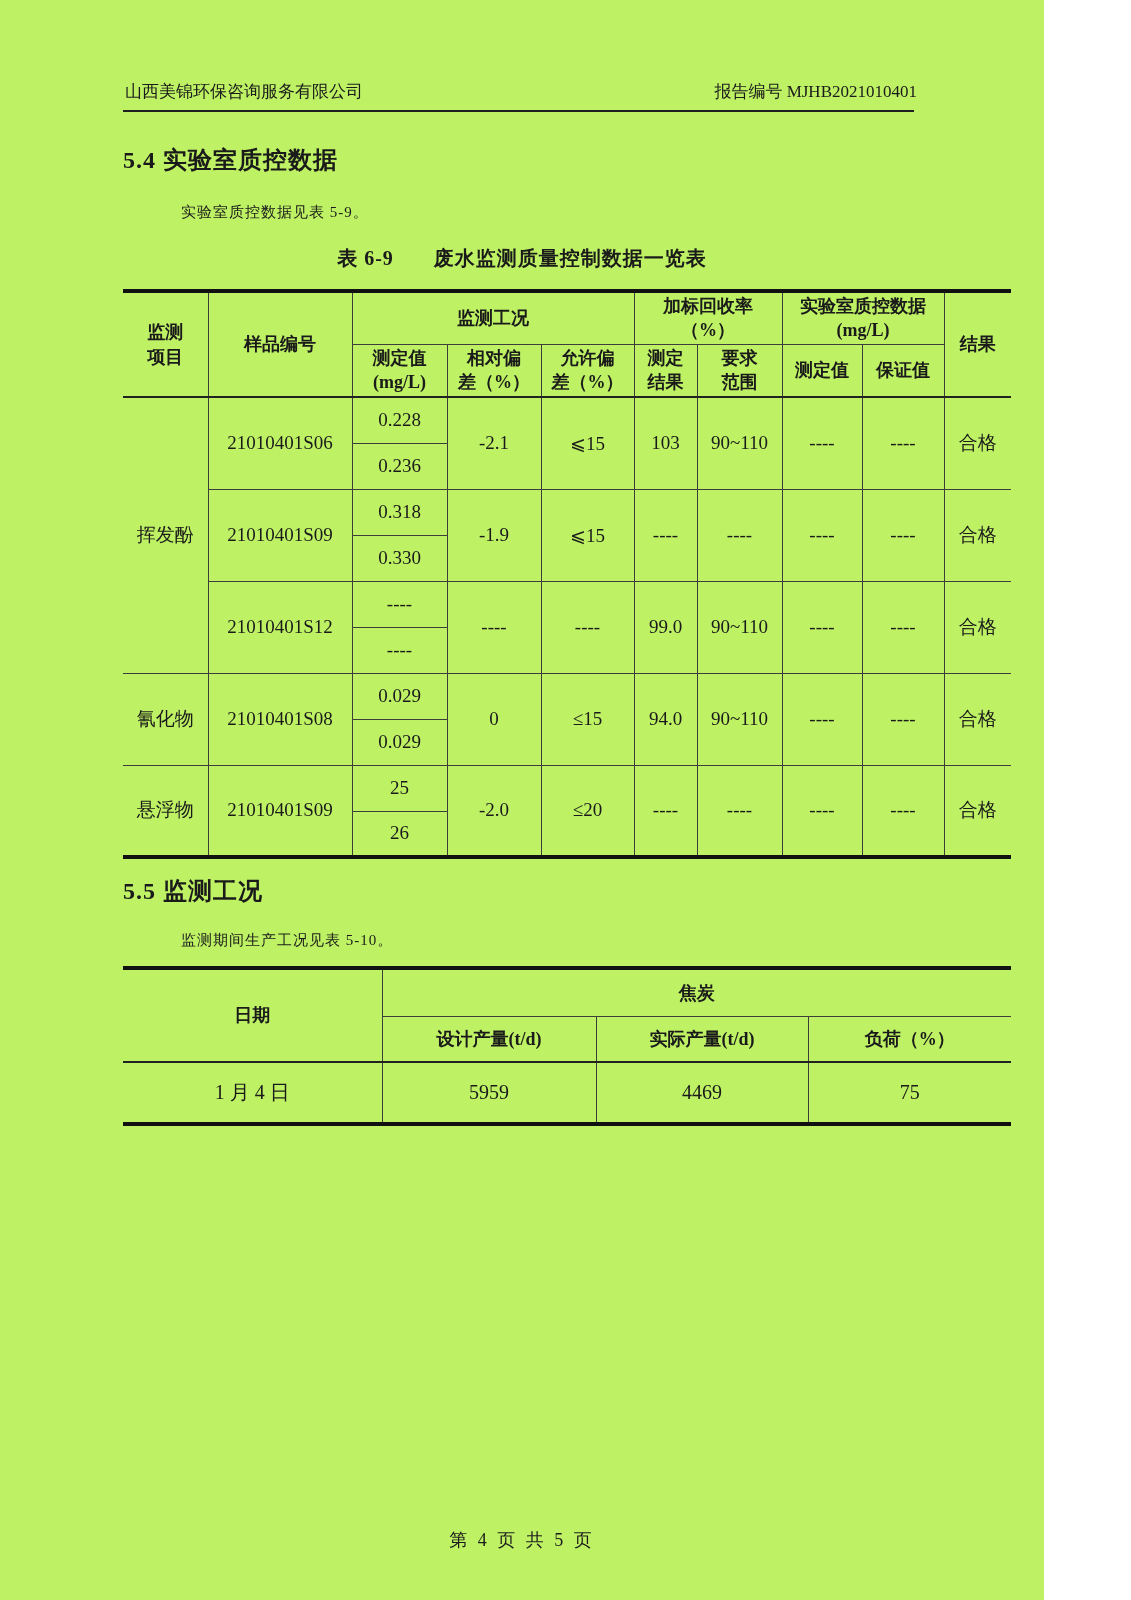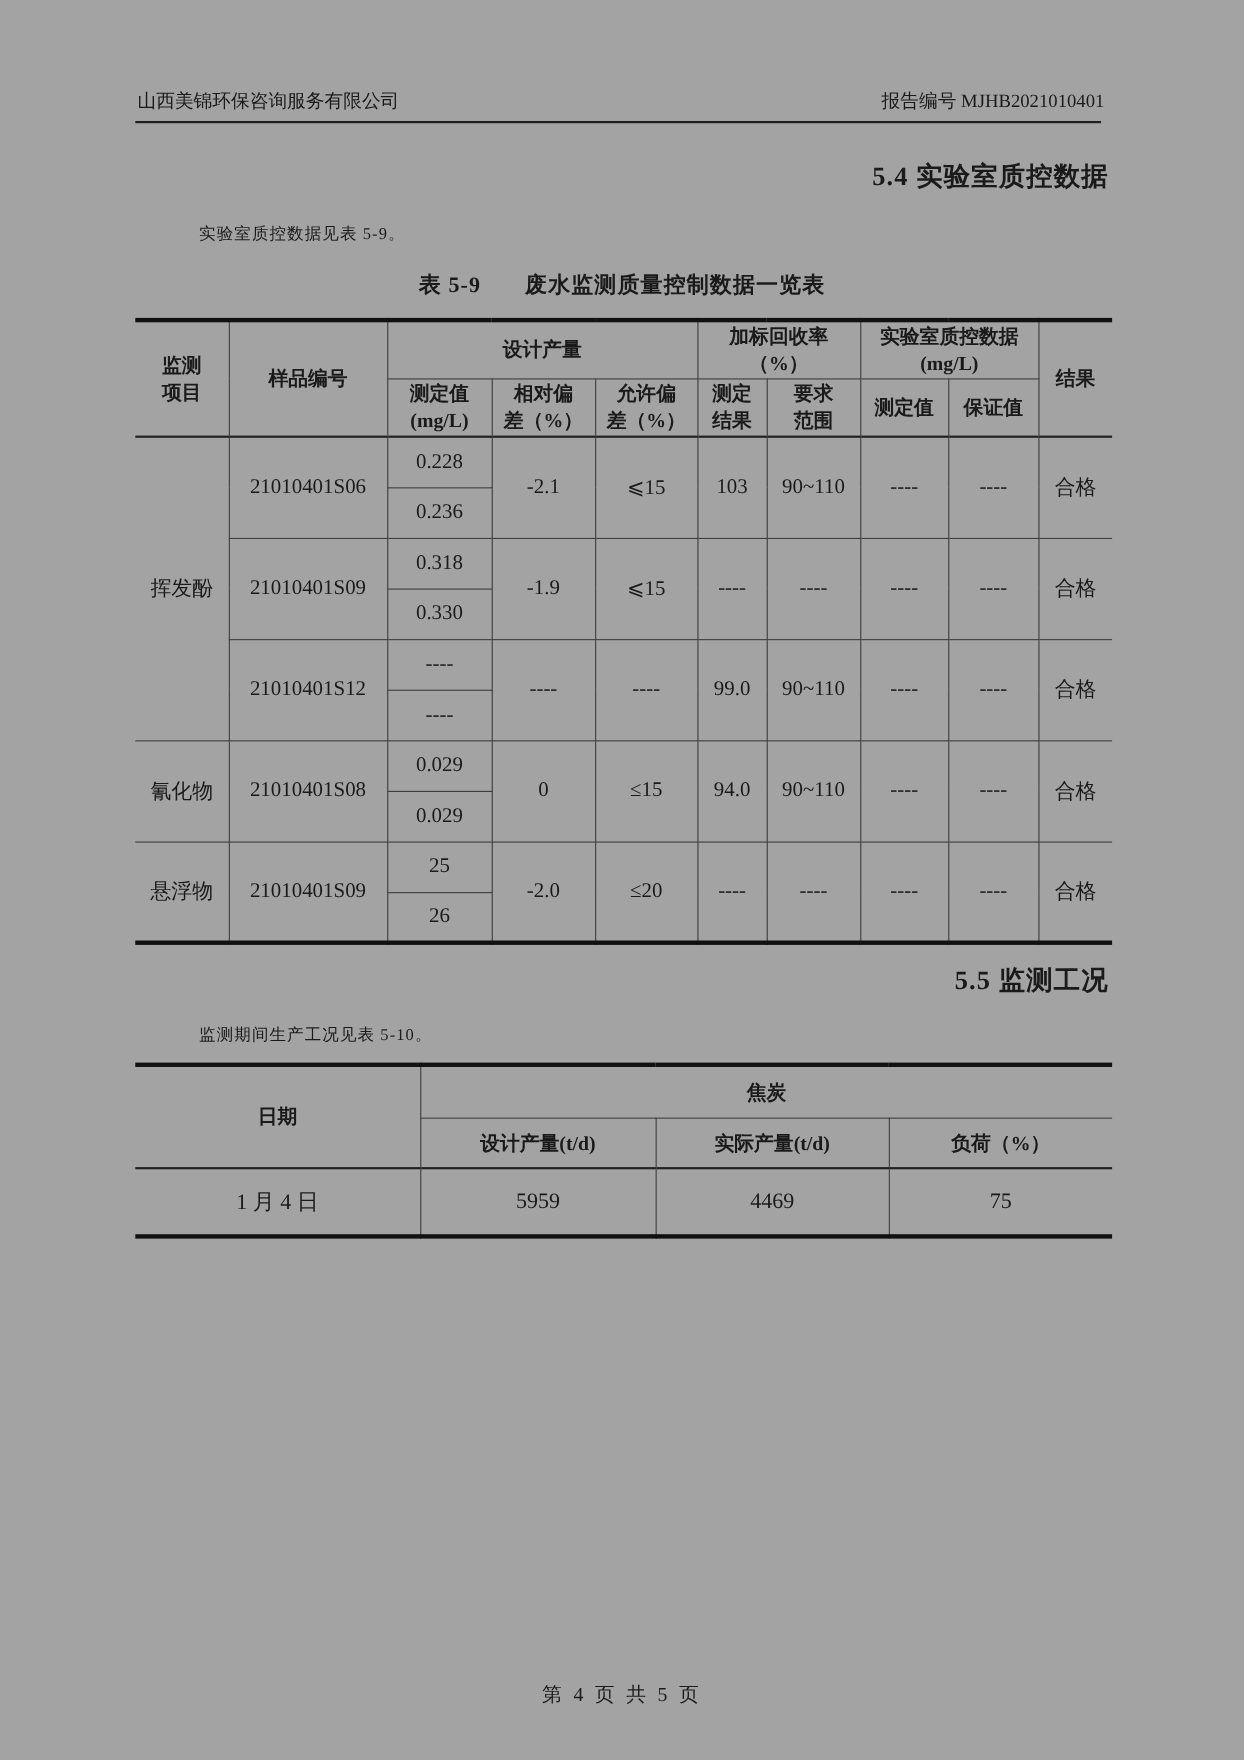--- a/index.html
+++ b/index.html
@@ -1,21 +1,21 @@
 <!DOCTYPE html>
 <html><head>
 <meta charset="utf-8">
 <style>
   * { margin: 0; padding: 0; box-sizing: border-box; }
   html, body { background: #ffffff; }
   .page {
     position: relative;
-    width: 1131px;
+    width: 1044px;
     height: 1600px;
-    background: #a3a3a3;
+    background: #bef264;
     color: #1a1a1a;
     font-family: "Liberation Serif", "DejaVu Serif", serif;
     overflow: hidden;
   }
   
   .doc-header {
     display: flex;
     justify-content: space-between;
     align-items: flex-end;
     padding: 80px 127px 0 125px;
@@ -25,21 +25,20 @@
     height: 2px;
     background: #1f1f1f;
     margin: 7px 130px 0 123px;
   }
   
   .sec-heading {
     margin: 32px 123px 0;
     font-size: 24px;
     font-weight: bold;
     letter-spacing: 1px;
-    text-align: right;
   }
   .body-par {
     margin: 27px 123px 0;
     padding-left: 58px;
     font-size: 15px;
     letter-spacing: 1px;
   }
   .caption {
     margin: 23px 123px 0;
     text-align: center;
@@ -106,42 +105,42 @@
     <span>山西美锦环保咨询服务有限公司</span>
     <span>报告编号 MJHB2021010401</span>
   </div>
   <div class="header-rule"></div>
 
   <div class="sec-heading">5.4 实验室质控数据</div>
 
   <p class="body-par">实验室质控数据见表 5-9。</p>
 
   <div class="caption">
-    <span class="cap-num">表 5-9</span><span>废水监测质量控制数据一览表</span>
+    <span class="cap-num">表 6-9</span><span>废水监测质量控制数据一览表</span>
   </div>
 
   <table class="tbl t9">
     <colgroup>
       <col style="width:85px">
         <col style="width:144px">
         <col style="width:95px">
         <col style="width:94px">
         <col style="width:93px">
       <col style="width:63px">
         <col style="width:85px">
         <col style="width:80px">
         <col style="width:82px">
         <col style="width:67px">
     </colgroup>
     <tbody>
       <tr class="hr1">
         <th class="nol hb" rowspan="2">监测
 项目</th>
         <th class="hb" rowspan="2">样品编号</th>
-        <th colspan="3">设计产量</th>
+        <th colspan="3">监测工况</th>
         <th colspan="2">加标回收率
 （%）</th>
         <th colspan="2">实验室质控数据
 (mg/L)</th>
         <th class="nor hb" rowspan="2">结果</th>
       </tr>
       <tr class="hr2">
         <th class="hb">测定值
 (mg/L)</th>
         <th class="hb">相对偏

